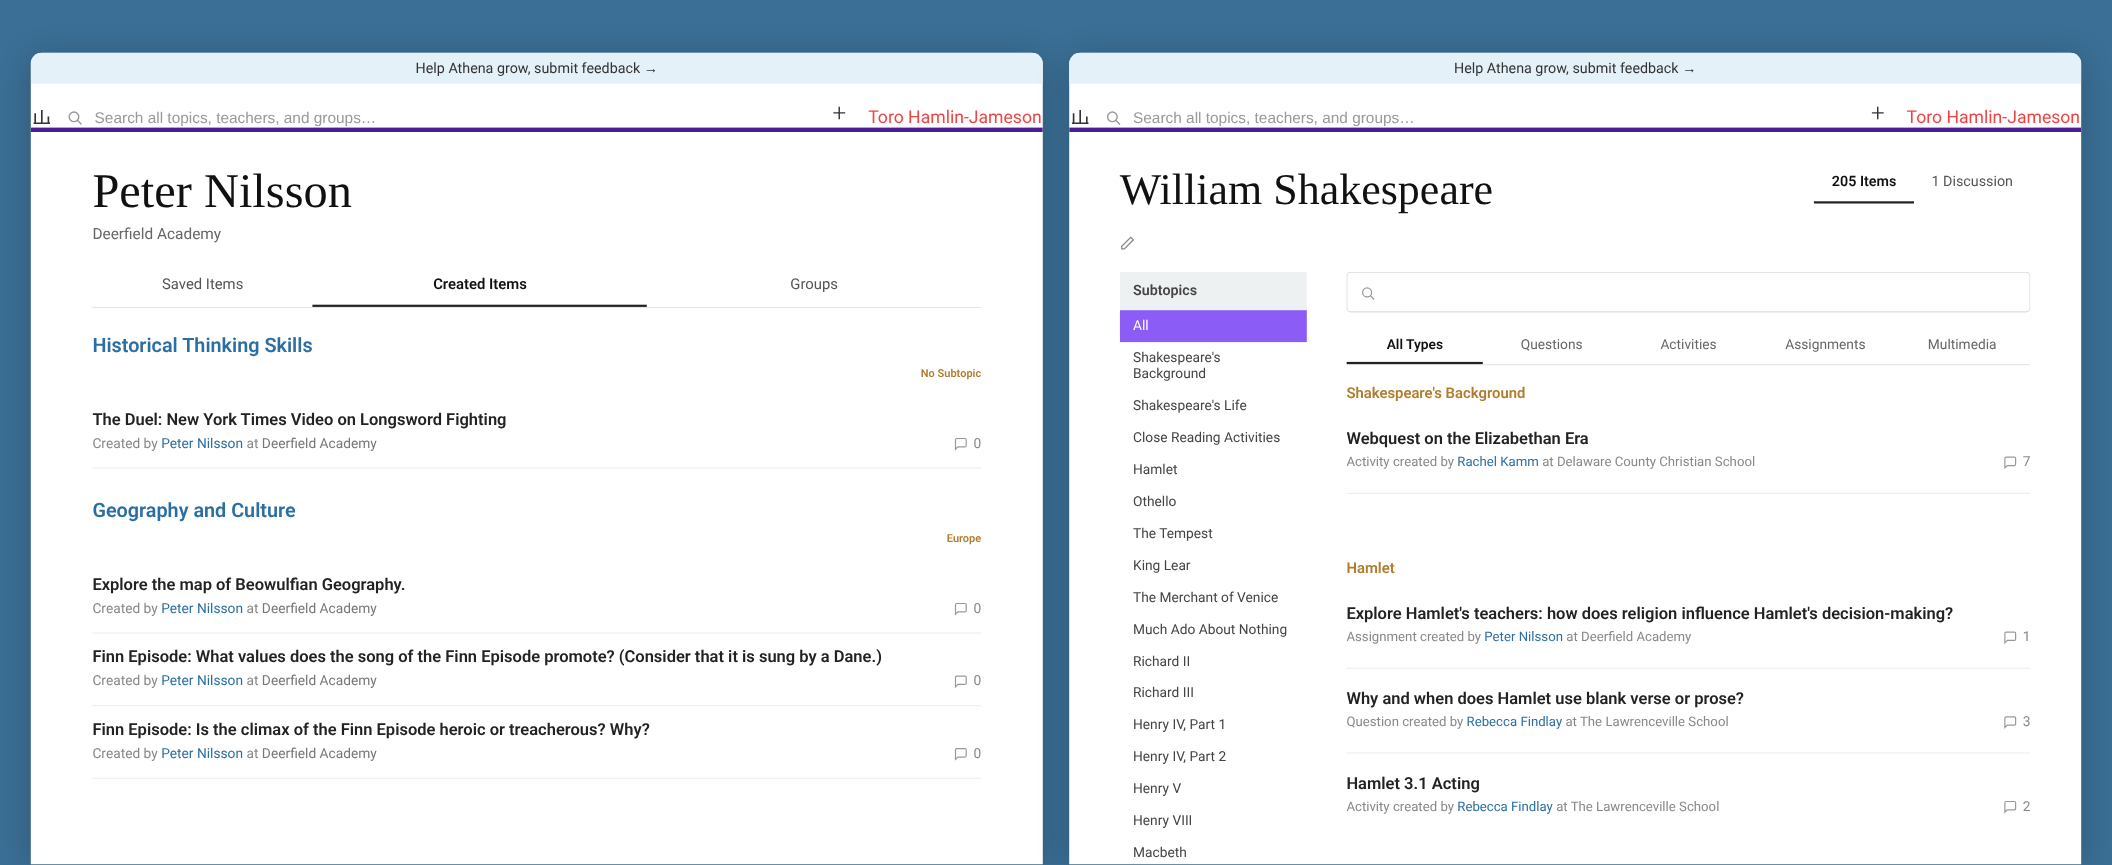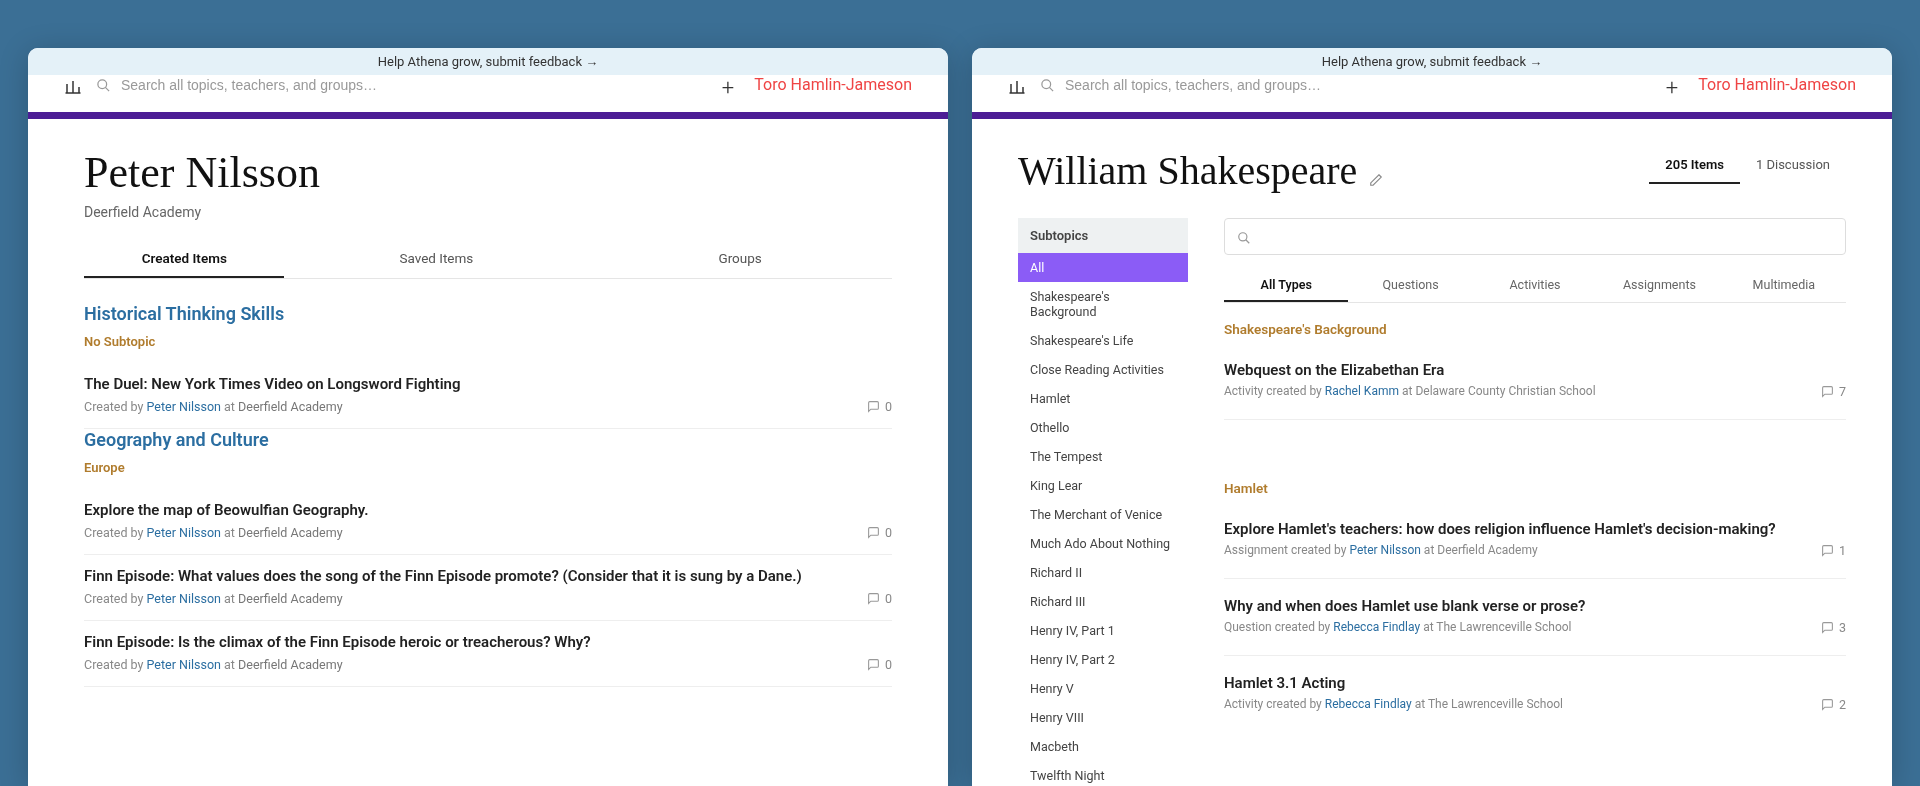--- a/index.html
+++ b/index.html
@@ -27,24 +27,24 @@
 
   .banner {
     background: #e4f1f8;
     text-align: center;
     font-size: 13px;
     padding: 6px 0;
     color: #333;
   }
   .header {
     display: flex;
-    align-items: flex-start;
-    padding: 0 36px;
+    align-items: flex-end;
+    padding: 0 1px;
     height: 44px;
-    border-bottom: 7px solid #4c1d95;
+    border-bottom: 4px solid #4c1d95;
     gap: 14px;
   }
   .logo {
     color: #222;
     font-size: 18px;
   }
   .search-wrap {
     flex: 1;
     display: flex;
     align-items: center;
@@ -109,23 +109,24 @@
   .tabs-3 .tab:first-child { flex: 0.66; }
   .section-title-link {
     color: #2b6ea1;
     font-size: 18px;
     font-weight: 600;
     margin-bottom: 10px;
     display: inline-block;
   }
   .subtopic-label {
     color: #b07c2d;
-    font-size: 13px;
+    font-size: 10px;
     font-weight: 600;
     margin-bottom: 14px;
+    text-align: right;
   }
   .item {
     padding: 12px 0 14px 0;
     border-bottom: 1px solid #eee;
   }
   .item-title {
     font-size: 15px;
     font-weight: 600;
     color: #222;
     margin-bottom: 6px;
@@ -139,40 +140,41 @@
   }
   .item-meta .creator { color: #2b6ea1; }
   .item-meta .school { color: #777; }
   .comments {
     display: flex;
     align-items: center;
     gap: 5px;
     color: #888;
     font-size: 12.5px;
   }
-  .section-block { }
+  .section-block { margin-bottom: 28px; }
 
   
   .content-r {
     padding: 28px 46px 0 46px;
     overflow: hidden;
     flex: 1;
     display: flex;
     flex-direction: column;
   }
   .title-row {
     display: flex;
     justify-content: space-between;
     align-items: flex-start;
     margin-bottom: 18px;
   }
   .title-with-edit {
     display: flex;
     align-items: baseline;
     gap: 12px;
+    flex-direction: column;
   }
   .edit-icon { color: #888; font-size: 14px; }
   .mini-tabs {
     display: flex;
     gap: 0;
   }
   .mini-tab {
     font-size: 13px;
     padding: 10px 16px;
     color: #555;
@@ -293,22 +295,22 @@
     </div>
     <span class="plus-btn">+</span>
     <span class="user-name">Toro Hamlin-Jameson</span>
   </div>
 
   <div class="content-l">
     <h1 class="page-title">Peter Nilsson</h1>
     <div class="page-subtitle">Deerfield Academy</div>
 
     <div class="tabs-row tabs-3">
+      <div class="tab">Saved Items</div>
       <div class="tab active">Created Items</div>
-      <div class="tab">Saved Items</div>
       <div class="tab">Groups</div>
     </div>
 
     <div class="section-block">
       <a class="section-title-link">Historical Thinking Skills</a>
       <div class="subtopic-label">No Subtopic</div>
       <div class="item">
         <div class="item-title">The Duel: New York Times Video on Longsword Fighting</div>
         <div class="item-meta">
           <span>

